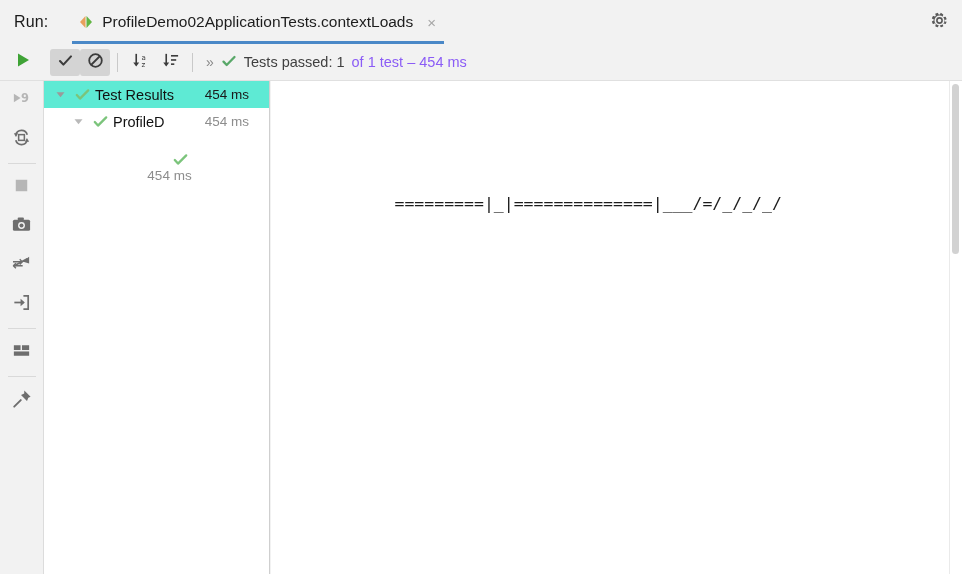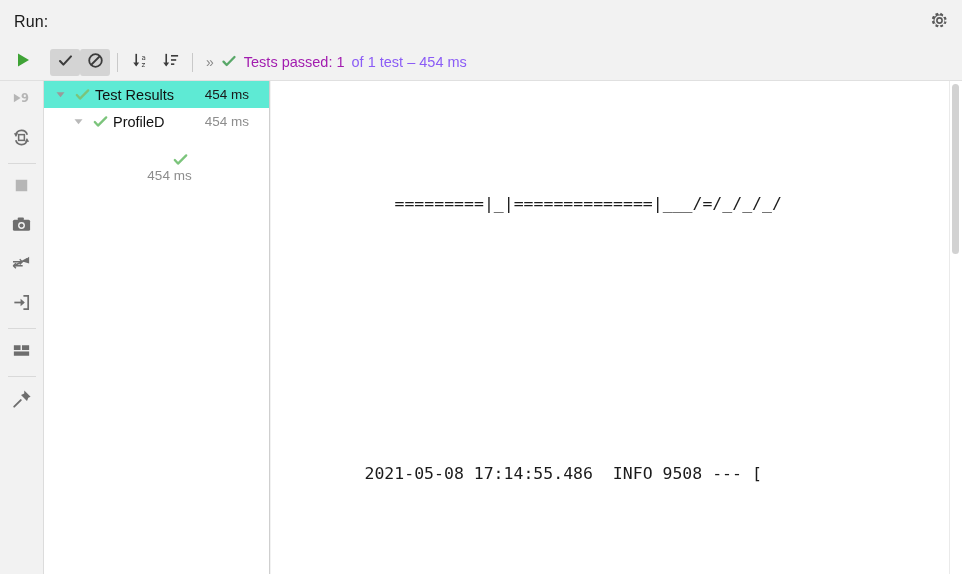--- a/index.html
+++ b/index.html
@@ -71,21 +71,21 @@
     margin: 0 7px; flex: none;
   }
   .tb-chevrons {
     color: #8a8a8a; font-size: 14px; margin: 0 8px 0 6px;
     letter-spacing: -1px; flex: none;
   }
   .tb-status {
     display: flex; align-items: center; gap: 7px;
     font-size: 14.5px; white-space: nowrap;
   }
-  .status-strong { color: #a21caf; }
+  .status-strong { color: #404040; }
   .status-dim { color: #8b5cf6; }
 
   
   .rail {
     position: absolute; left: 0; top: 81px; width: 44px; height: 493px;
     background: #f2f2f2;
     border-right: 1px solid #dcdcdc;
     display: flex; flex-direction: column; align-items: center;
   }
   .rail-btn {
@@ -160,20 +160,30 @@
   }
 </style>
 </head>
 <body>
 
 <div id="app">
 
   <div class="titlebar">
     <span class="run-label">Run:</span>
 
+    <div class="tab active">
+      <span class="tab-icon">
+        <svg width="16" height="16" viewBox="0 0 16 16">
+          <polygon points="7.5,2 2,8 7.5,14" fill="#e8a05c"></polygon>
+          <polygon points="8.5,2 14,8 8.5,14" fill="#62b543"></polygon>
+        </svg>
+      </span>
+      <span class="tab-title">ProfileDemo02ApplicationTests.contextLoads</span>
+      <span class="tab-close">×</span>
+    </div>
 
     <div class="gear-btn">
       <span>
         <svg width="19" height="19" viewBox="0 0 20 20">
           <path fill="#5a5a5a" d="M10 6.4a3.6 3.6 0 100 7.2 3.6 3.6 0 000-7.2zm0 5.5a1.9 1.9 0 110-3.8 1.9 1.9 0 010 3.8z"></path>
           <path fill="#5a5a5a" d="M17.1 11.5l-1.5-.6c.1-.4.1-.9 0-1.3l1.5-.6a.6.6 0 00.3-.8l-.8-1.8a.6.6 0 00-.8-.3l-1.5.6a5.9 5.9 0 00-1-.9l.6-1.5a.6.6 0 00-.3-.8L11.8 2a.6.6 0 00-.8.3l-.6 1.5a6 6 0 00-1.3 0L8.5 2.3a.6.6 0 00-.8-.3l-1.8.7a.6.6 0 00-.3.8l.6 1.5c-.4.3-.7.6-1 .9l-1.5-.6a.6.6 0 00-.8.3l-.8 1.8a.6.6 0 00.3.8l1.5.6c-.1.4-.1.9 0 1.3l-1.5.6a.6.6 0 00-.3.8l.8 1.8a.6.6 0 00.8.3l1.5-.6c.3.4.6.7 1 .9l-.6 1.5a.6.6 0 00.3.8l1.8.8a.6.6 0 00.8-.3l.6-1.5c.4.1.9.1 1.3 0l.6 1.5a.6.6 0 00.8.3l1.8-.8a.6.6 0 00.3-.8l-.6-1.5c.4-.3.7-.6 1-.9l1.5.6a.6.6 0 00.8-.3l.8-1.8a.6.6 0 00-.3-.8zM10 15.3a5.3 5.3 0 110-10.6 5.3 5.3 0 010 10.6z"></path>
         </svg>
       </span>
     </div>
   </div>
@@ -382,23 +392,20 @@
 
       <div class="cline indent1">
         <span class="txt">=========|_|==============|___/=/_/_/_/</span>
       </div>
 
 
       <div class="cline">
         <span class="txt"></span>
       </div>
 
-      <div class="cline">
-        <span class="txt">2021-05-08 17:14:55.486  INFO 9508 --- [</span>
-      </div>
 
       
 
       
 
       
 
       
 
       

